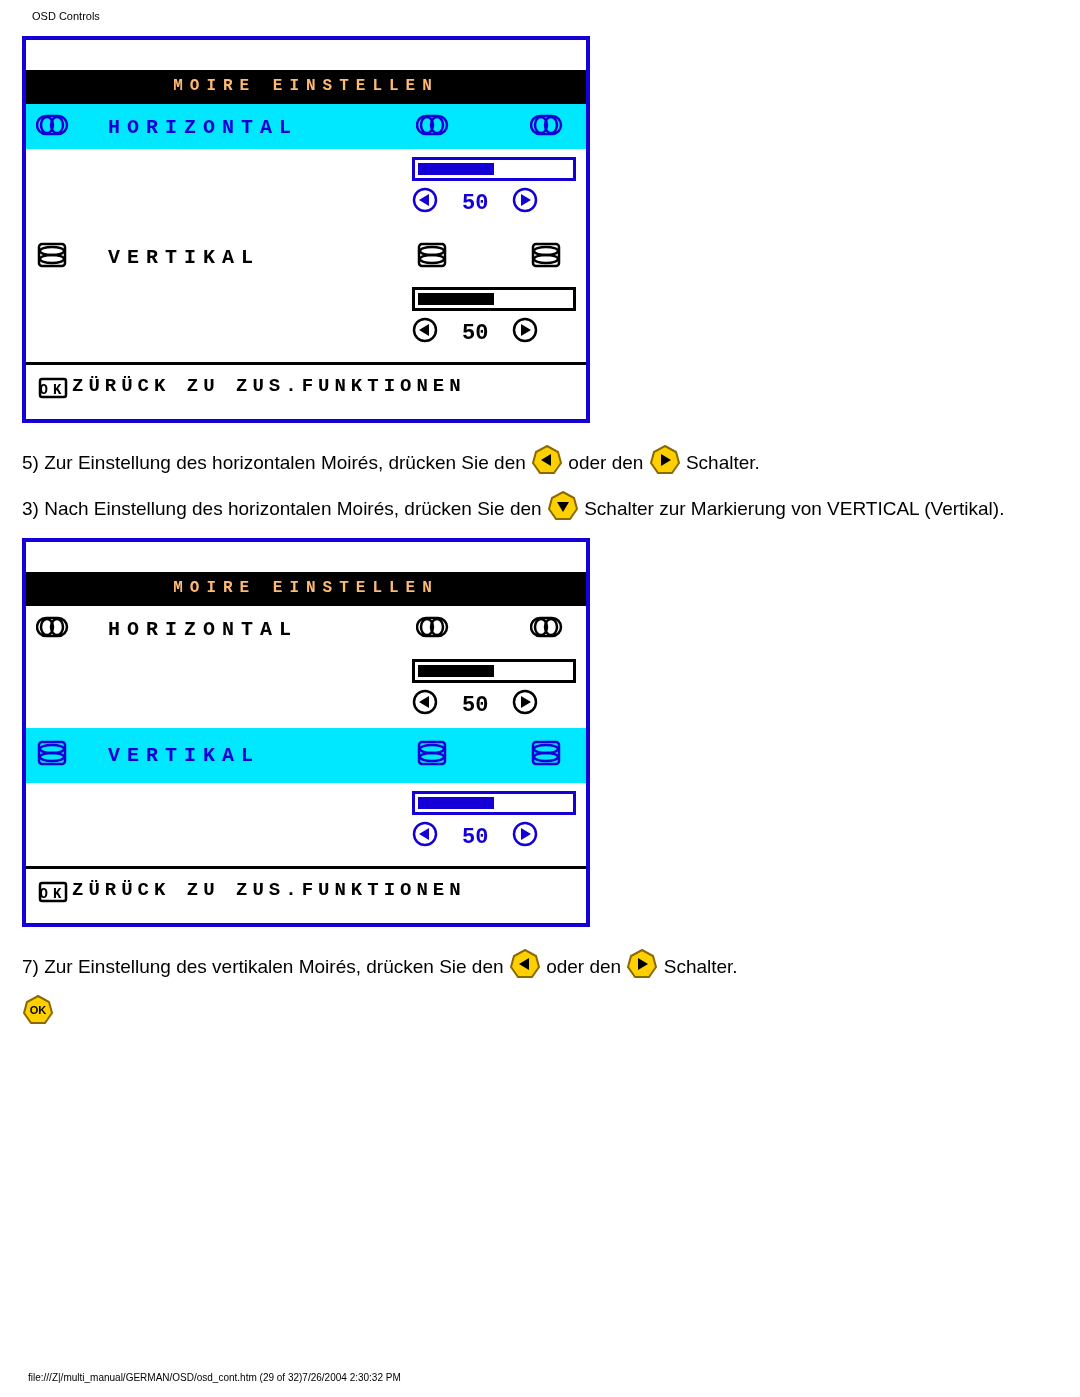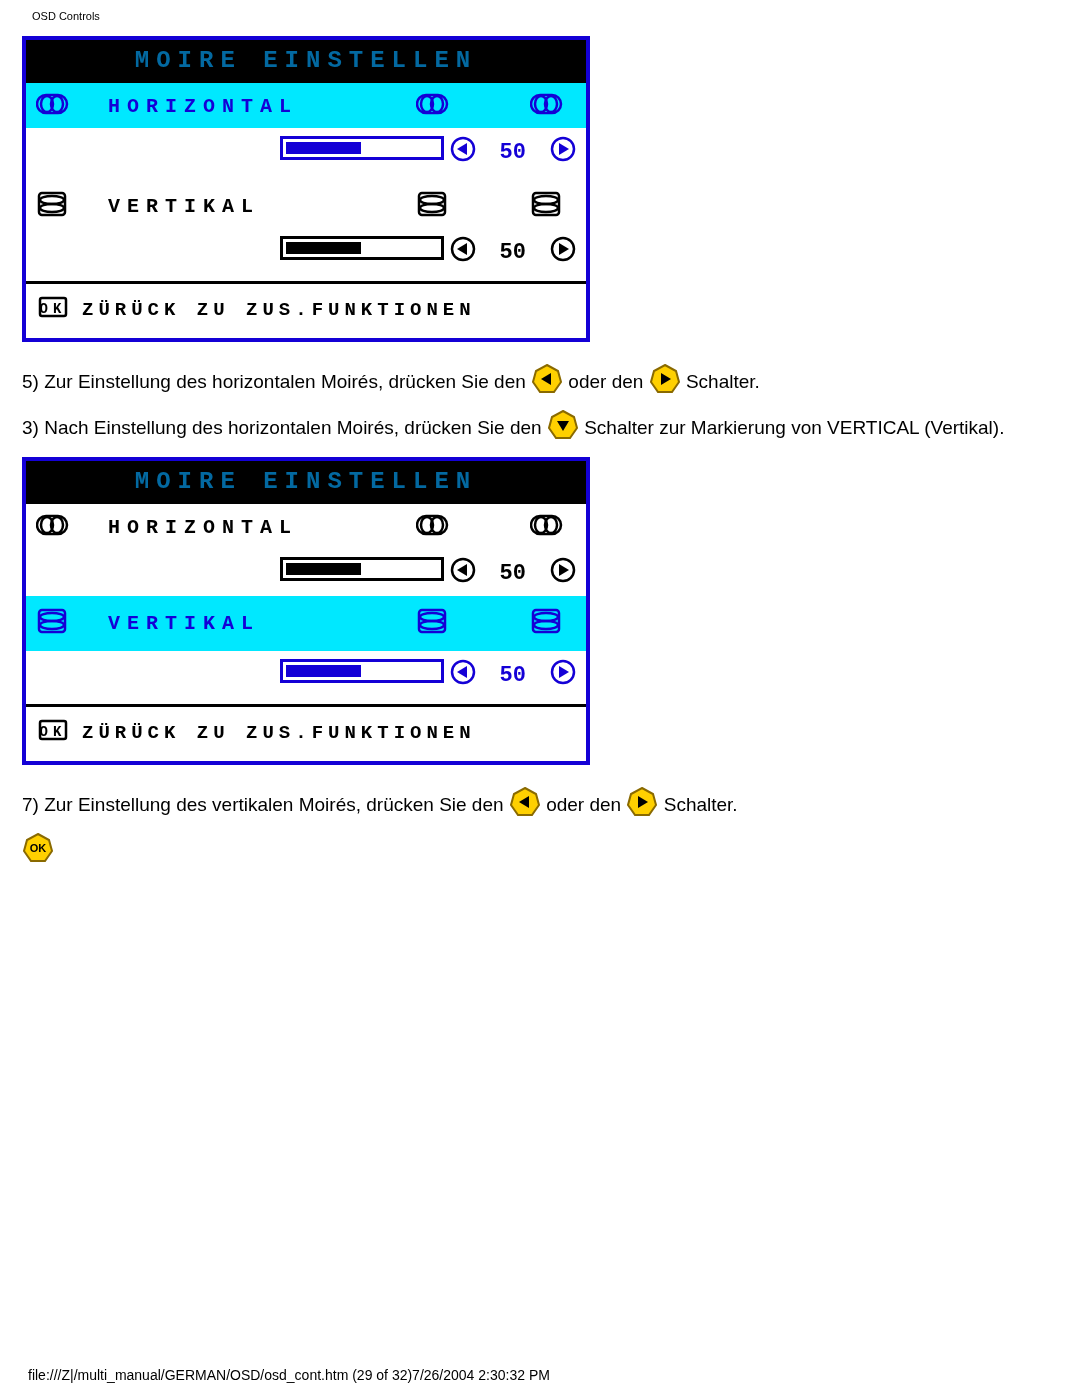--- a/index.html
+++ b/index.html
@@ -19,27 +19,28 @@
     padding: 10px 0 14px 10px;
   }
   .osd-panel {
     width: 560px;
     border: 4px solid #1400d6;
     background: #fff;
     margin: 0 0 22px 0;
   }
   .osd-title {
     background: #000;
-    color: #0369a1;
+    color: #fdba74;
     font-family: "Courier New", monospace;
     font-weight: bold;
     letter-spacing: 7px;
-    font-size: 24px;
+    font-size: 16px;
     text-align: center;
     padding: 7px 0 9px 0;
+    margin-top: 30px;
   }
   .osd-body {
     padding: 0;
   }
   .osd-row {
     display: flex;
     align-items: flex-start;
     padding: 8px 10px 6px 10px;
   }
   .osd-row.highlight {
@@ -56,21 +57,21 @@
     font-weight: bold;
     letter-spacing: 7px;
     font-size: 20px;
     margin-left: 24px;
   }
   .osd-label.blue { color: #1400d6; }
   .osd-label.black { color: #000; }
   .osd-right {
     flex: 1;
     display: flex;
-    flex-direction: row;
+    flex-direction: column;
     gap: 6px;
   }
   .icon-pair {
     display: flex;
     gap: 80px;
   }
   .slider-box {
     width: 158px;
     height: 18px;
     border: 3px solid #000;
@@ -93,42 +94,42 @@
     font-size: 22px;
   }
   .slider-readout .val.blue { color: #1400d6; }
   .hr-black {
     height: 3px;
     background: #000;
     margin: 6px 0 0 0;
   }
   .osd-back {
     display: flex;
-    align-items: center;
-    gap: 14px;
+    align-items: flex-start;
+    gap: 4px;
     padding: 10px 12px 12px 12px;
     font-family: "Courier New", monospace;
     font-weight: bold;
     letter-spacing: 5px;
     font-size: 19px;
   }
   .para {
     margin: 8px 0;
     line-height: 1.55;
   }
   .para .inline-icon {
     display: inline-block;
     vertical-align: middle;
     margin: 0 1px;
   }
   .footer {
     position: absolute;
     bottom: 14px;
     left: 28px;
-    font-size: 14px;
+    font-size: 10px;
     margin-top: 20px;
   }
   .icon {
     display: inline-block;
   }
 </style>
 </head>
 <body>
 
 <svg width="0" height="0" style="position:absolute">

